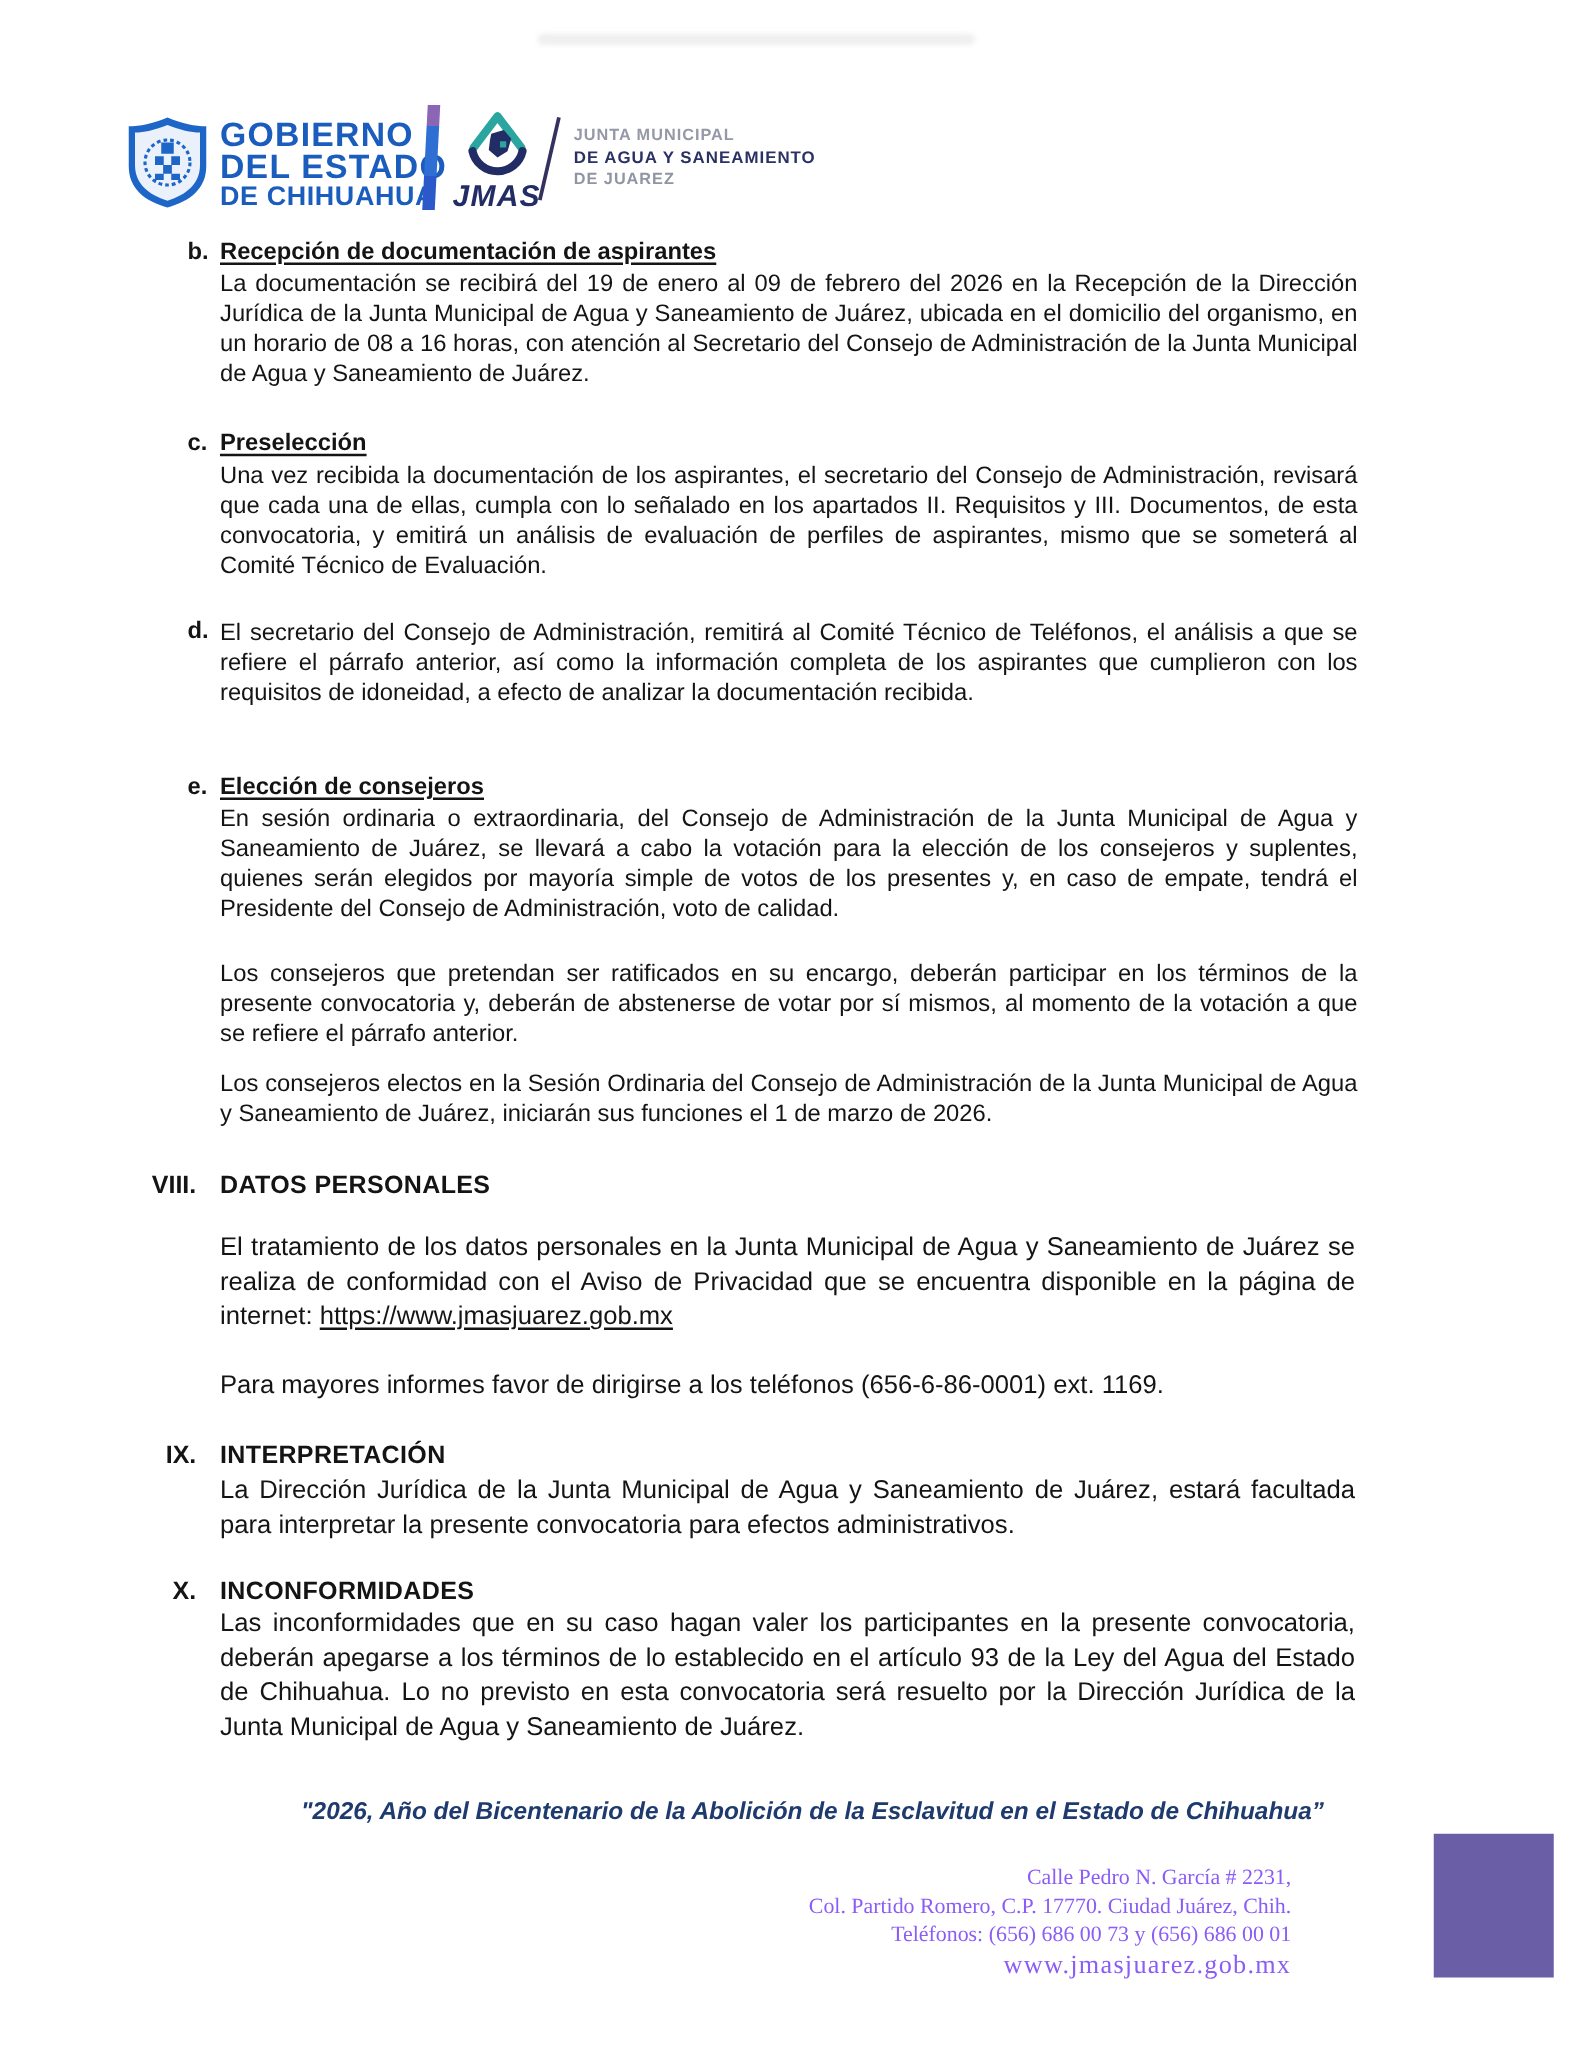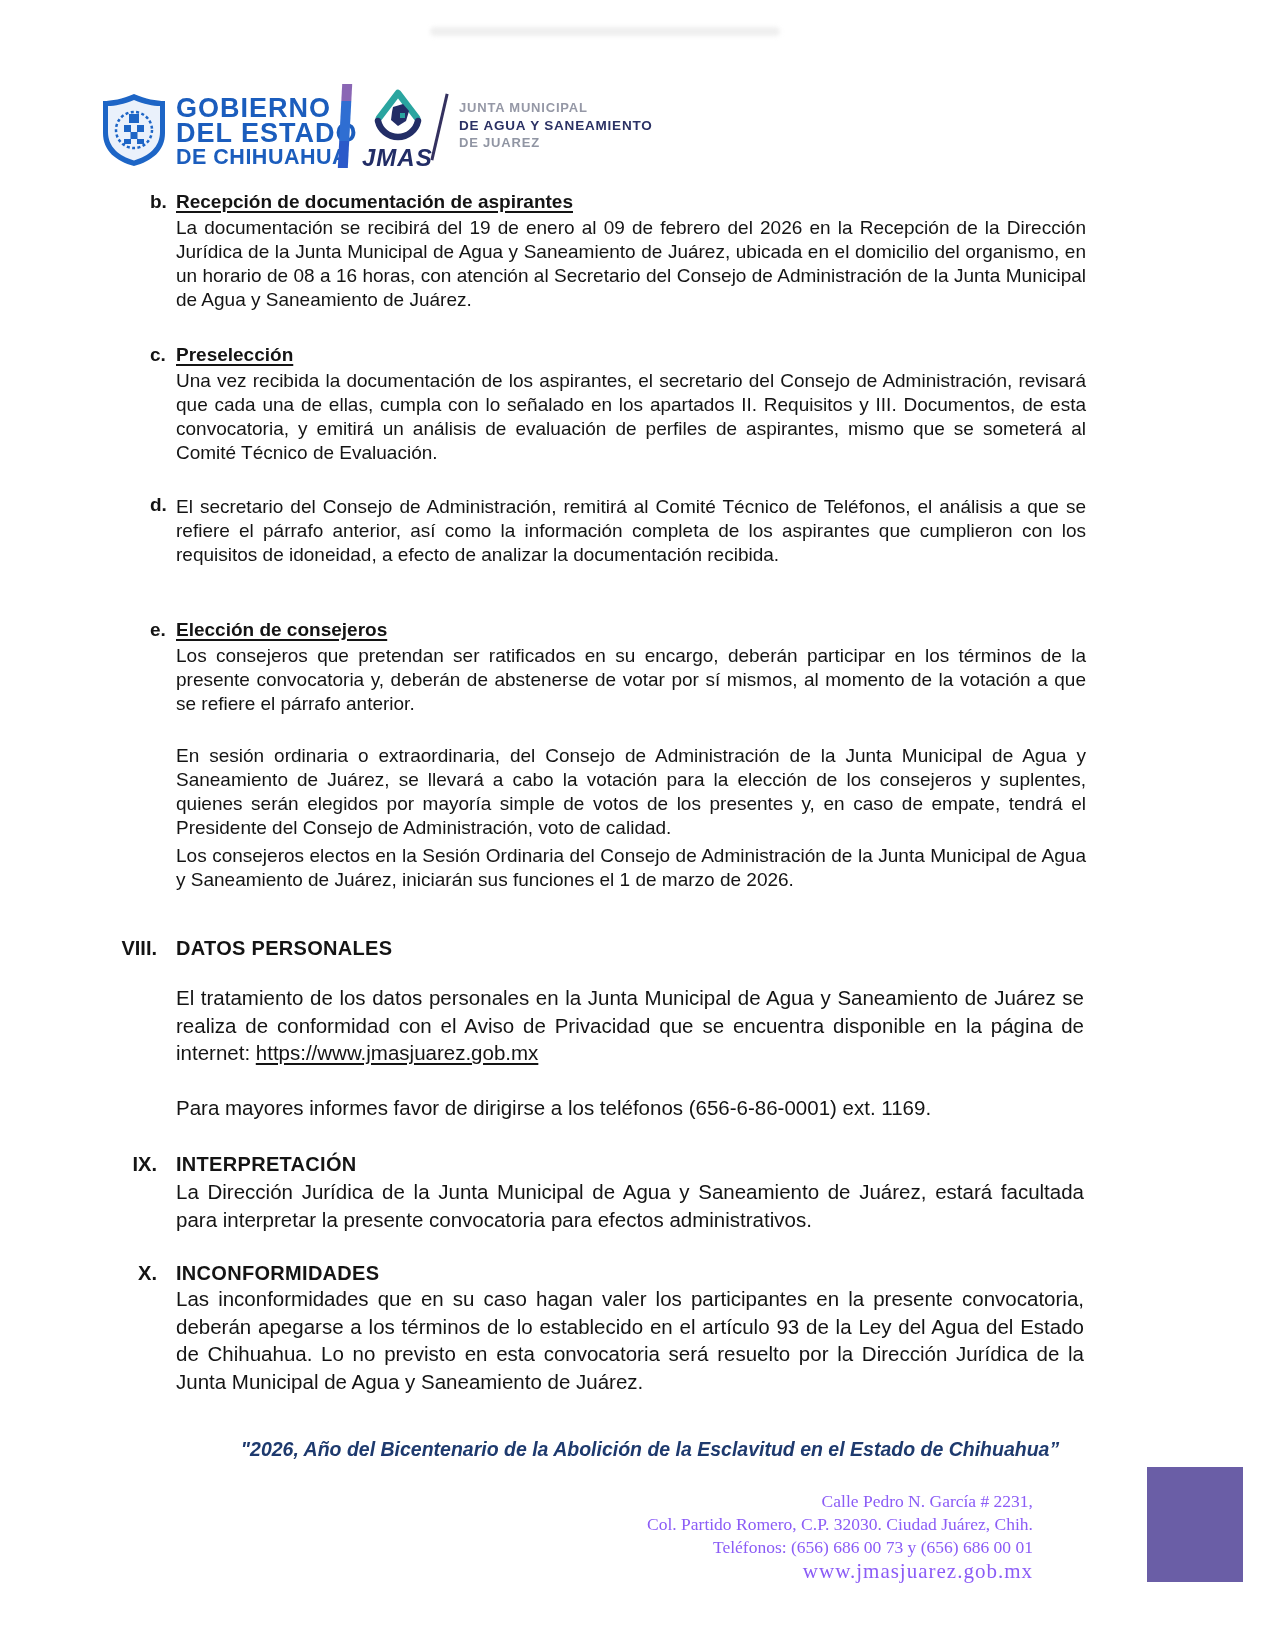--- a/index.html
+++ b/index.html
@@ -44,21 +44,21 @@
   .row .bod { width: 910px; }
   .item-heading {
     font-size: 19px; font-weight: bold; line-height: 24px;
     text-decoration: underline; text-decoration-thickness: 2px; text-underline-offset: 3px;
   }
   .para {
     font-size: 19px; line-height: 24px; text-align: justify;
     margin-top: 2px; color: #141414;
   }
   .para + .para { margin-top: 28px; }
-  .para.tight { margin-top: 4px; }
+  .para.tight { margin-top: 16px; }
 
   
   .roman-num { position: absolute; left: 100px; width: 57px; text-align: right;
     font-size: 20px; font-weight: bold; line-height: 26px; }
   .roman-title { position: absolute; left: 176px; font-size: 20px; font-weight: bold;
     line-height: 26px; letter-spacing: 0.3px; }
   .roman-para { position: absolute; left: 176px; width: 908px;
     font-size: 20.5px; line-height: 27.5px; text-align: justify; }
   .doclink { color: #141414; text-decoration: underline; text-decoration-thickness: 1.5px;
     text-underline-offset: 3px; cursor: pointer; }
@@ -139,22 +139,22 @@
     <div class="lbl">d.</div>
     <div class="bod">
       <p class="para">El secretario del Consejo de Administración, remitirá al Comité Técnico de Teléfonos, el análisis a que se refiere el párrafo anterior, así como la información completa de los aspirantes que cumplieron con los requisitos de idoneidad, a efecto de analizar la documentación recibida.</p>
     </div>
   </div>
 
   <div class="row" style="top:618px">
     <div class="lbl">e.</div>
     <div class="bod">
       <div class="item-heading">Elección de consejeros</div>
+      <p class="para">En sesión ordinaria o extraordinaria, del Consejo de Administración de la Junta Municipal de Agua y Saneamiento de Juárez, se llevará a cabo la votación para la elección de los consejeros y suplentes, quienes serán elegidos por mayoría simple de votos de los presentes y, en caso de empate, tendrá el Presidente del Consejo de Administración, voto de calidad.</p>
       <p class="para">Los consejeros que pretendan ser ratificados en su encargo, deberán participar en los términos de la presente convocatoria y, deberán de abstenerse de votar por sí mismos, al momento de la votación a que se refiere el párrafo anterior.</p>
-      <p class="para">En sesión ordinaria o extraordinaria, del Consejo de Administración de la Junta Municipal de Agua y Saneamiento de Juárez, se llevará a cabo la votación para la elección de los consejeros y suplentes, quienes serán elegidos por mayoría simple de votos de los presentes y, en caso de empate, tendrá el Presidente del Consejo de Administración, voto de calidad.</p>
       <p class="para tight">Los consejeros electos en la Sesión Ordinaria del Consejo de Administración de la Junta Municipal de Agua y Saneamiento de Juárez, iniciarán sus funciones el 1 de marzo de 2026.</p>
     </div>
   </div>
 
   <div class="roman-num" style="top:935px">VIII.</div>
   <div class="roman-title" style="top:935px">DATOS PERSONALES</div>
   <p class="roman-para" style="top:984px"><span>El tratamiento de los datos personales en la Junta Municipal de Agua y Saneamiento de Juárez se realiza de conformidad con el Aviso de Privacidad que se encuentra disponible en la página de internet:</span> <a class="doclink">https://www.jmasjuarez.gob.mx</a></p>
   <p class="roman-para" style="top:1094px">Para mayores informes favor de dirigirse a los teléfonos (656-6-86-0001) ext. 1169.</p>
 
   <div class="roman-num" style="top:1151px">IX.</div>
@@ -162,20 +162,20 @@
   <p class="roman-para" style="top:1178px">La Dirección Jurídica de la Junta Municipal de Agua y Saneamiento de Juárez, estará facultada para interpretar la presente convocatoria para efectos administrativos.</p>
 
   <div class="roman-num" style="top:1260px">X.</div>
   <div class="roman-title" style="top:1260px">INCONFORMIDADES</div>
   <p class="roman-para" style="top:1285px">Las inconformidades que en su caso hagan valer los participantes en la presente convocatoria, deberán apegarse a los términos de lo establecido en el artículo 93 de la Ley del Agua del Estado de Chihuahua.  Lo no previsto en esta convocatoria será resuelto por la Dirección Jurídica de la Junta Municipal de Agua y Saneamiento de Juárez.</p>
 
   <div class="motto">"2026, Año del Bicentenario de la Abolición de la Esclavitud en el Estado de Chihuahua”</div>
 
   <div class="address">
     <div class="a-line">Calle Pedro N. García # 2231,</div>
-    <div class="a-line">Col. Partido Romero, C.P. 32030. Ciudad Juárez, Chih.</div>
+    <div class="a-line">Col. Partido Romero, C.P. 17770. Ciudad Juárez, Chih.</div>
     <div class="a-line">Teléfonos: (656) 686 00 73 y (656) 686 00 01</div>
     <div class="a-site">www.jmasjuarez.gob.mx</div>
   </div>
 
   <div class="purple-block"></div>
 
 </div>
 
 </body></html>

